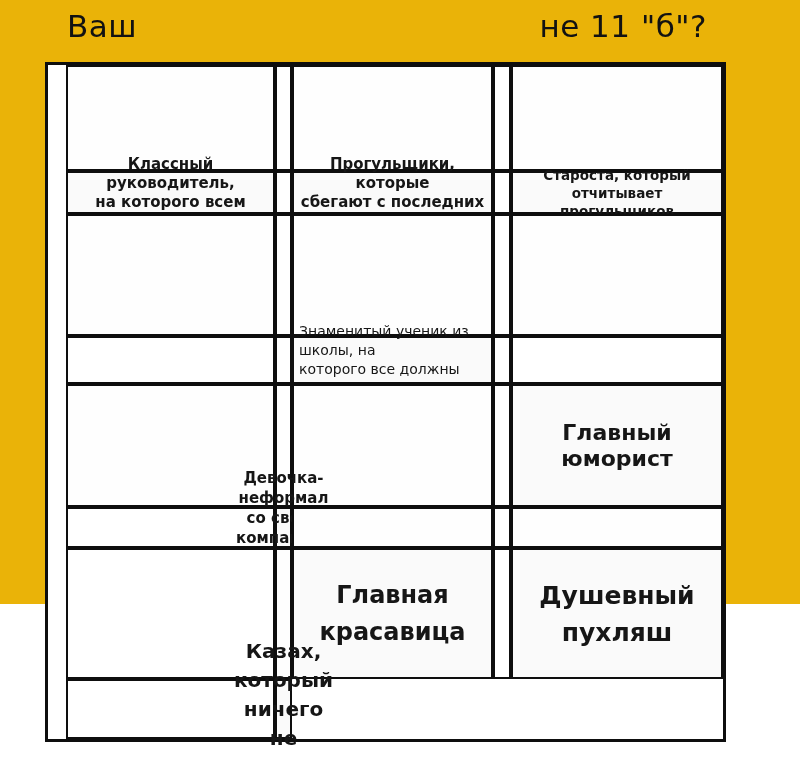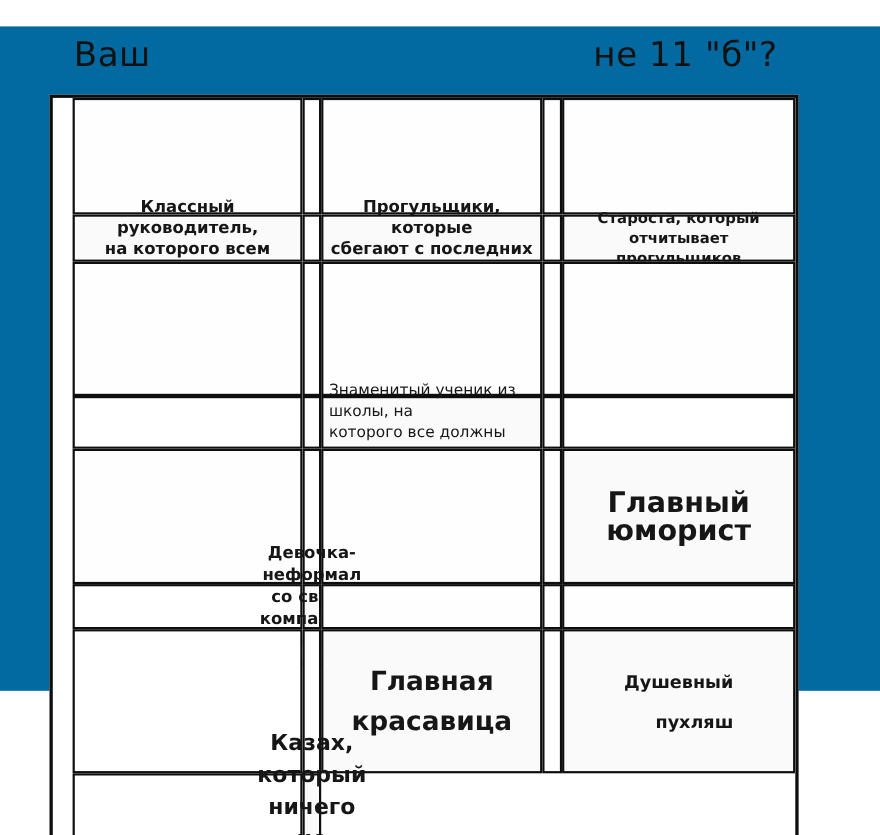--- a/index.html
+++ b/index.html
@@ -9,22 +9,21 @@
     width: 800px;
     height: 759px;
     font-family: "DejaVu Sans", "Liberation Sans", sans-serif;
     color: #141414;
     overflow: hidden;
   }
   .page {
     position: relative;
     width: 800px;
     height: 604px;
-    background: #0369a1;
-    margin-top: 24px;
+    background: #eab308;
   }
 
   
   .title-row {
     position: absolute;
     top: 8px;
     left: 67px;
     right: 93px;
     display: flex;
     justify-content: space-between;
@@ -72,25 +71,25 @@
   
   .cap-r1c1 { font-size: 15px; line-height: 19px; }
   .cap-r1c2 { font-size: 15px; line-height: 19px; }
   .cap-r1c3 { font-size: 13.5px; line-height: 18px; }
 
   .cap-r2c1 { font-size: 19px; line-height: 24px; }
   .cap-r2c2 { font-size: 19px; line-height: 24px; }
   .cap-r2c3 { font-size: 14px; line-height: 19px; font-weight: 400; justify-content: flex-start; text-align: left; padding-left: 5px; }
 
   .cap-r3c1 { font-size: 17px; line-height: 21px; justify-content: flex-start; text-align: left; padding-left: 9px; }
-  .cap-r3c2 { font-size: 26px; line-height: 26px; }
+  .cap-r3c2 { font-size: 22px; line-height: 26px; }
   .cap-r3c3 { font-size: 15px; line-height: 20px; }
 
   .cap-r4c1 { font-size: 24px; line-height: 37px; }
-  .cap-r4c2 { font-size: 16px; line-height: 37px; text-align: right; }
+  .cap-r4c2 { font-size: 25px; line-height: 37px; }
   .cap-r4c3 { font-size: 20px; line-height: 29px; }
 </style>
 </head>
 <body>
 
 <div class="page">
 
   <div class="title-row">
     <span>Ваш</span>
     <span>не 11 "б"?</span>

